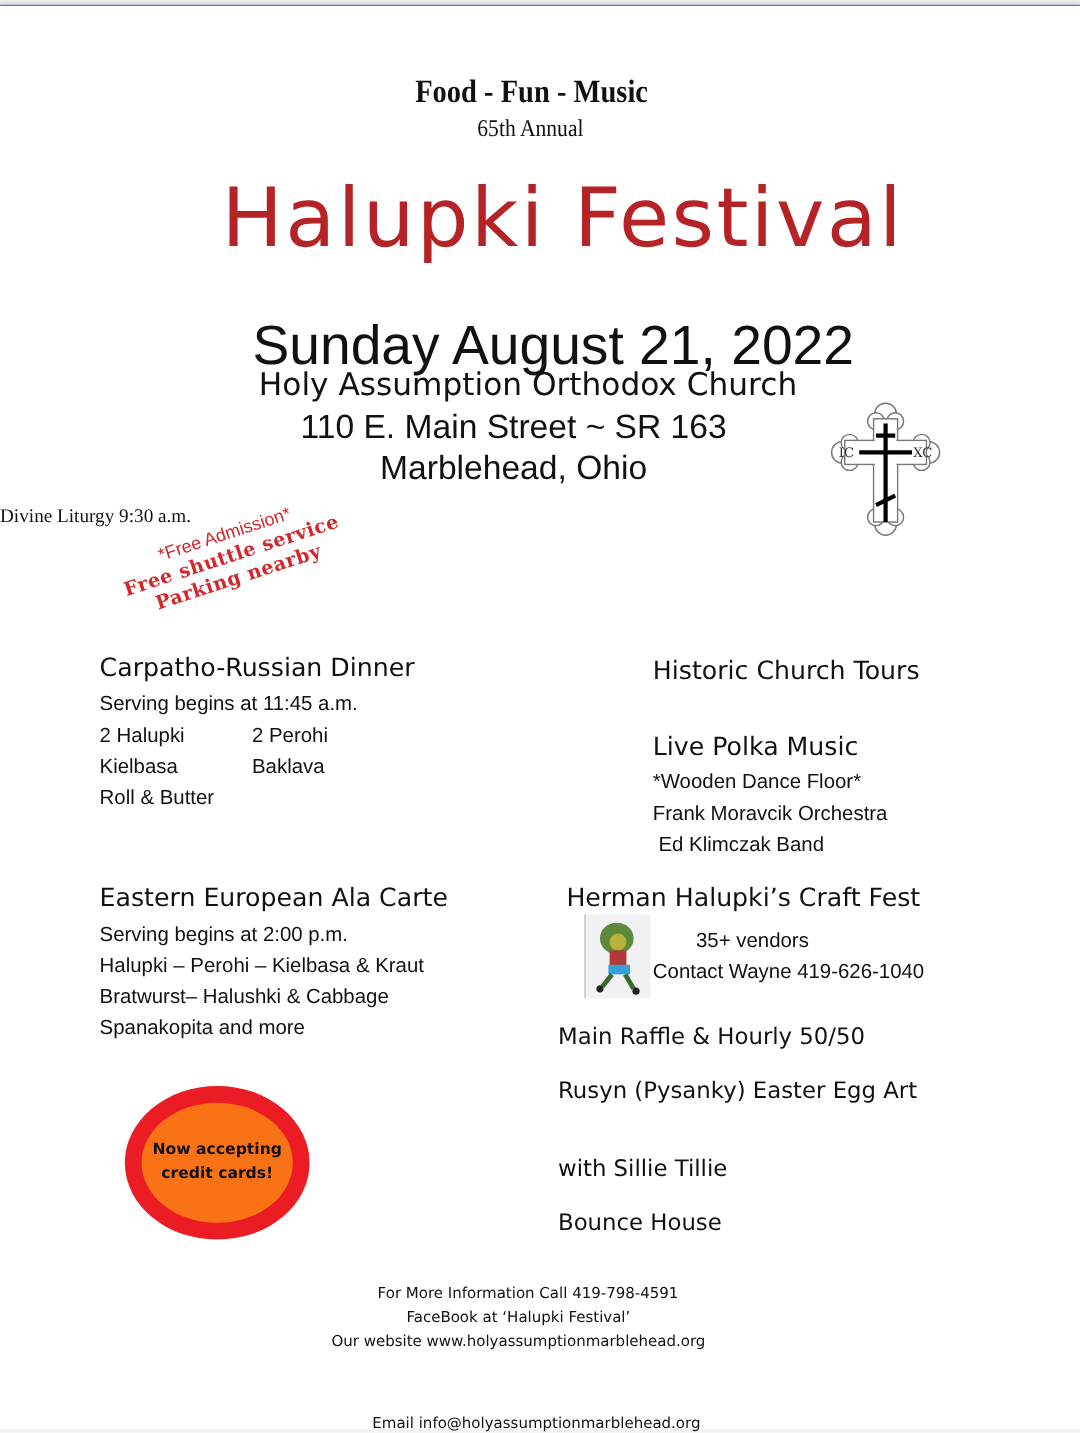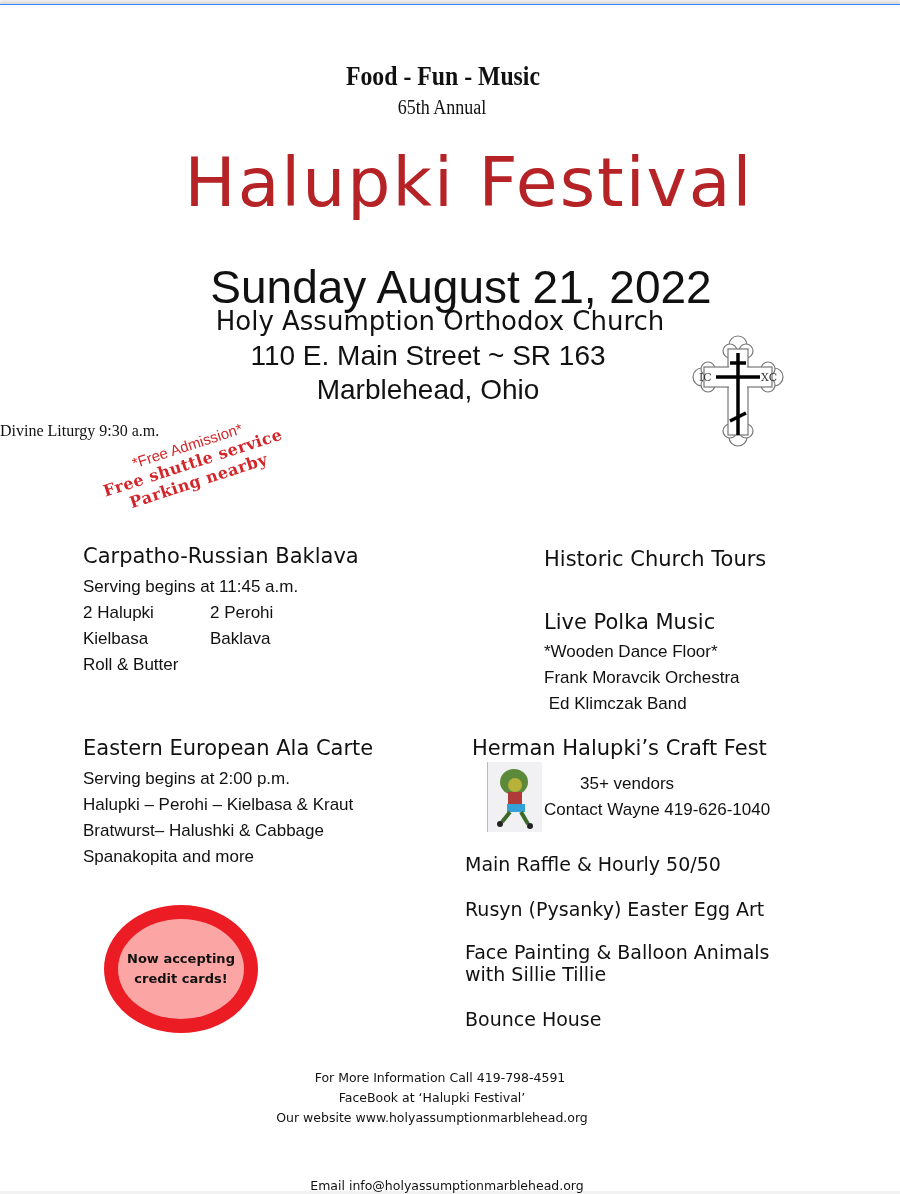--- a/index.html
+++ b/index.html
@@ -36,21 +36,21 @@
     .stamp .l2 { font-size: 16px; font-weight: bold; font-family: "DejaVu Serif", serif; letter-spacing: 0.5px; }
     .stamp .l3 { font-size: 16px; font-weight: bold; font-family: "DejaVu Serif", serif; letter-spacing: 0.5px; }
 
     .h2 { font-size: 21px; }
     .item { font-size: 17px; }
 
     .badge {
       position: absolute; left: 104px; top: 900px; width: 126px; height: 100px;
       border: 14px solid #ec1c24; border-radius: 50%;
       display: flex; flex-direction: column; align-items: center; justify-content: center;
-      background: #fca5a5;
+      background: #f97316;
     }
     .badge span { font-size: 13px; font-weight: bold; line-height: 20px; }
 
     .mascot { position: absolute; left: 487px; top: 757px; width: 54px; height: 70px; background: #f1f1f4; border-left: 1px solid #bbb; }
 
     .footer { font-size: 12.5px; }
   </style>
 </head>
 <body>
 
@@ -103,21 +103,21 @@
       <text x="71" y="48" font-size="11" font-family="DejaVu Serif, serif" fill="#333">XC</text>
     </svg>
   </div>
 
   <div class="stamp">
     <div class="l1 sans">*Free Admission*</div>
     <div class="l2">Free shuttle service</div>
     <div class="l3">Parking nearby</div>
   </div>
 
-  <div class="abs comic h2" style="left:83px; top:539px;">Carpatho-Russian Baklava</div>
+  <div class="abs comic h2" style="left:83px; top:539px;">Carpatho-Russian Dinner</div>
   <div class="abs sans item" style="left:83px; top:572px;">Serving begins at 11:45 a.m.</div>
   <div class="abs sans item" style="left:83px; top:598px;">2 Halupki</div>
   <div class="abs sans item" style="left:210px; top:598px;">2 Perohi</div>
   <div class="abs sans item" style="left:83px; top:624px;">Kielbasa</div>
   <div class="abs sans item" style="left:210px; top:624px;">Baklava</div>
   <div class="abs sans item" style="left:83px; top:650px;">Roll &amp; Butter</div>
 
   <div class="abs comic h2" style="left:83px; top:731px;">Eastern European Ala Carte</div>
   <div class="abs sans item" style="left:83px; top:764px;">Serving begins at 2:00 p.m.</div>
   <div class="abs sans item" style="left:83px; top:790px;">Halupki – Perohi – Kielbasa &amp; Kraut</div>
@@ -147,21 +147,20 @@
       <line x1="33" y1="50" x2="40" y2="62" stroke="#3d6a2a" stroke-width="4"></line>
       <circle cx="12" cy="62" r="3" fill="#222"></circle>
       <circle cx="42" cy="64" r="3" fill="#222"></circle>
     </svg>
   </div>
   <div class="abs sans item" style="left:580px; top:769px;">35+ vendors</div>
   <div class="abs sans item" style="left:544px; top:795px;">Contact Wayne 419-626-1040</div>
 
   <div class="abs comic" style="left:465px; top:848px; font-size:19px;">Main Raffle &amp; Hourly 50/50</div>
   <div class="abs comic" style="left:465px; top:893px; font-size:19px;">Rusyn (Pysanky) Easter Egg Art</div>
-  <div class="abs comic" style="left:465px; top:936px; font-size:19px;">Face Painting &amp; Balloon Animals</div>
   <div class="abs comic" style="left:465px; top:958px; font-size:19px;">with Sillie Tillie</div>
   <div class="abs comic" style="left:465px; top:1003px; font-size:19px;">Bounce House</div>
 
   <div class="abs comic footer" style="left:0; width:880px; text-align:center; top:1065px;">For More Information  Call 419-798-4591</div>
   <div class="abs comic footer" style="left:0; width:864px; text-align:center; top:1085px;">FaceBook at ‘Halupki Festival’</div>
   <div class="abs comic footer" style="left:0; width:864px; text-align:center; top:1105px;">Our website www.holyassumptionmarblehead.org</div>
   <div class="abs comic footer" style="left:0; width:894px; text-align:center; top:1125px;margin-top:48px;">Email info@holyassumptionmarblehead.org</div>
 
 </div>
 

